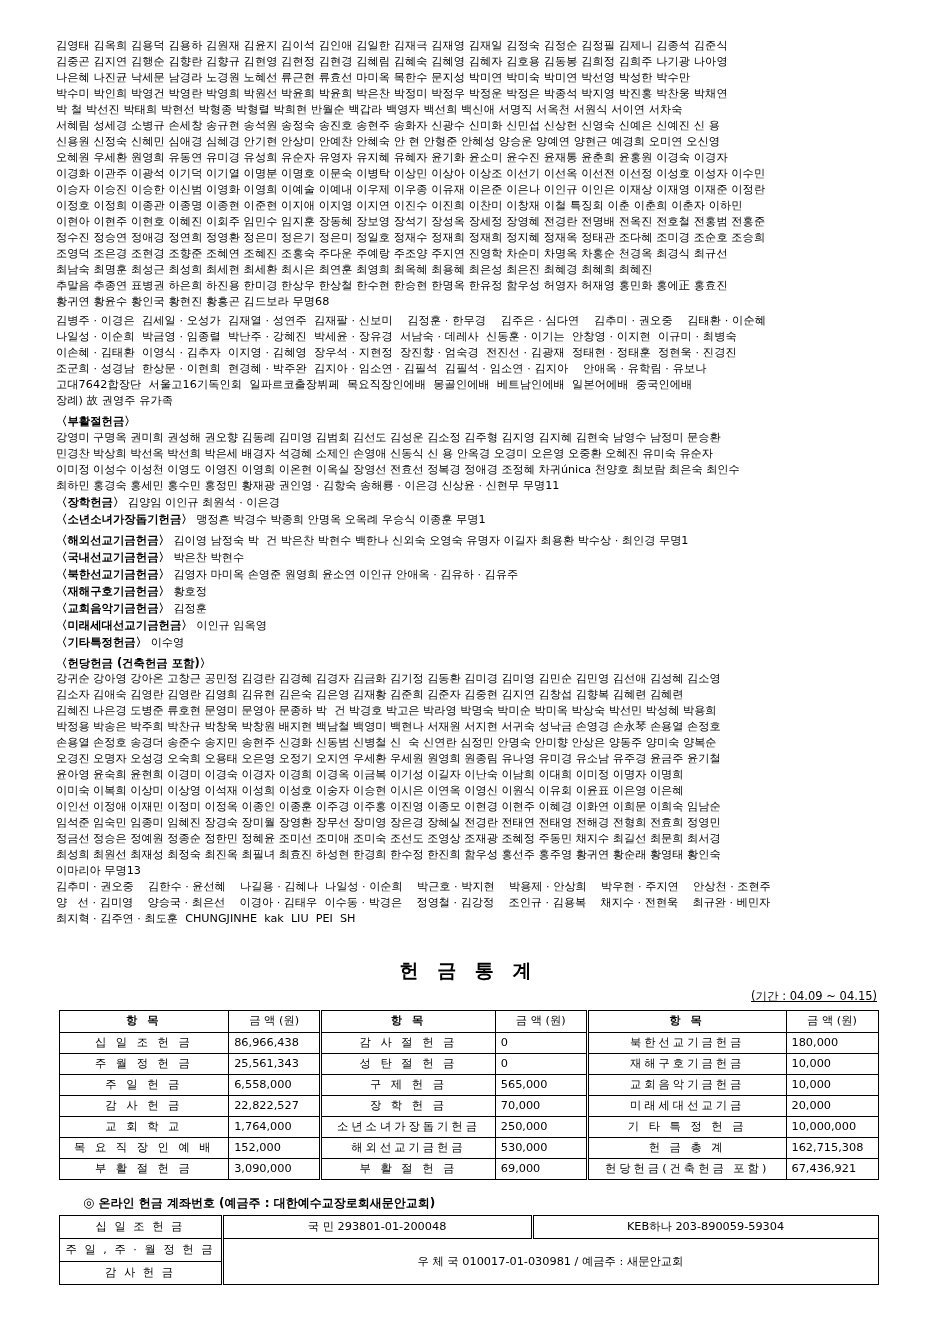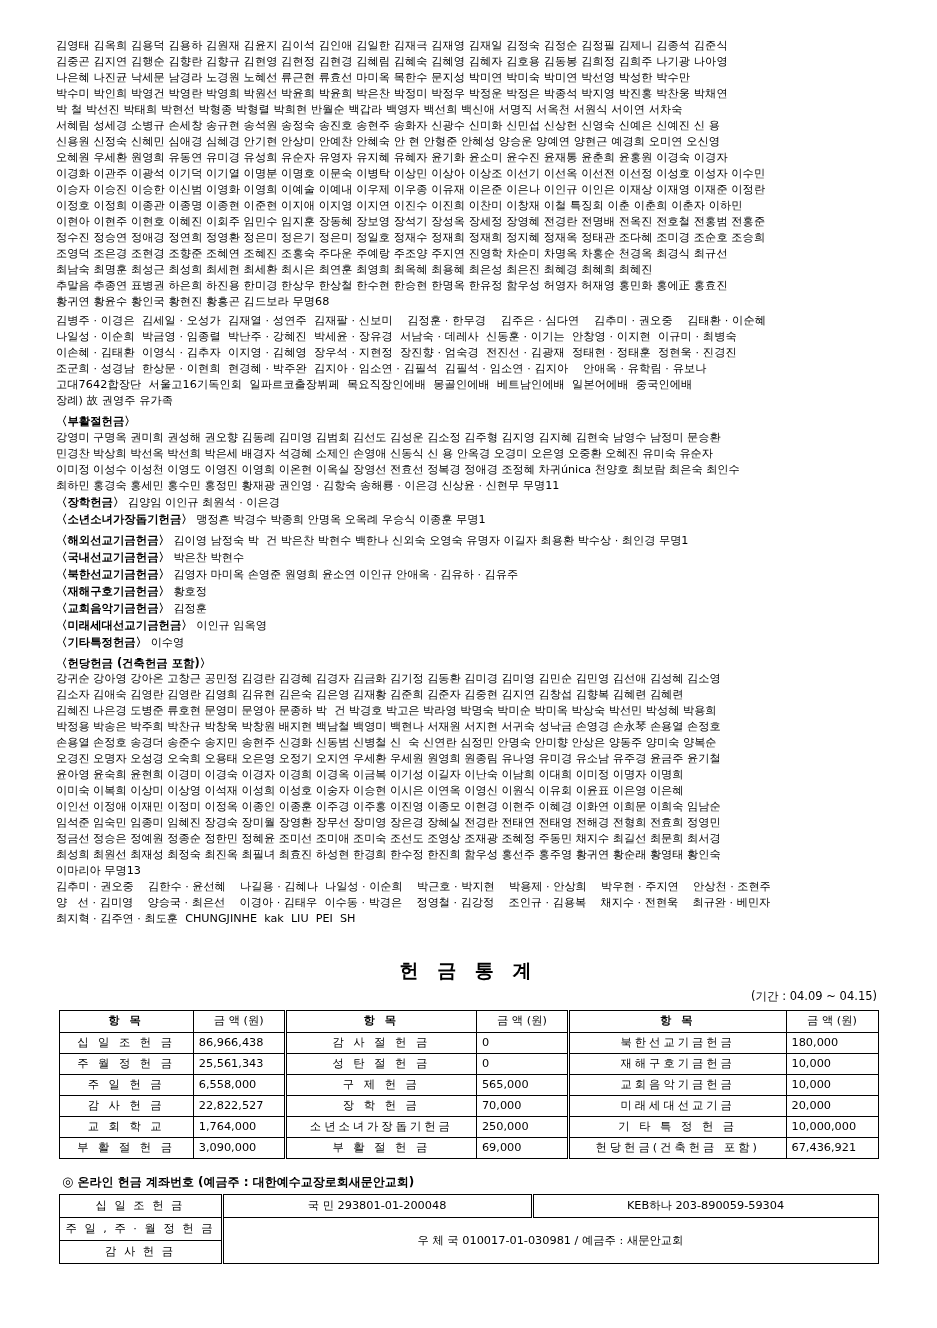--- a/index.html
+++ b/index.html
@@ -29,21 +29,21 @@
   .section-body { font-size: 11.2px; line-height:1.43; white-space: pre-wrap; }
   .tight { margin-top: 3px; }
 
   h1.title {
     text-align:center;
     font-size: 19px;
     font-weight: bold;
     letter-spacing: 6px;
     margin: 30px 0 4px 0;
   }
-  .period { text-align:right; font-size: 11.5px; margin: 2px 4px 6px 0; }
+  .period { text-align:right; font-size: 11.5px; margin: 2px 4px 6px 0; text-decoration: underline; }
 
   table.stats {
     border-collapse: collapse;
     margin: 0 auto;
     width: 820px;
     font-size: 11.3px;
   }
   table.stats td {
     border: 1px solid #000;
     padding: 2px 5px;
@@ -61,21 +61,21 @@
   table.stats td.hdr {
     text-align:center;
     letter-spacing: 3px;
     font-weight: bold;
   }
   table.stats td.hdr-amt { text-align:center; }
   table.stats td.dblleft { border-left: 3px double #000; }
   table.stats td.strong { letter-spacing:3px; }
 
   .acct-title {
-    margin: 14px 0 3px 6px;
+    margin: 14px 0 3px 27px;
     font-size: 12px;
     font-weight: bold;
   }
   .acct-title .circ { font-size: 13px; }
 
   table.acct {
     border-collapse: collapse;
     margin: 0 auto;
     width: 820px;
     font-size: 11.3px;
@@ -238,20 +238,28 @@
       </tr>
       <tr>
         <td class="lbl">교   회   학   교</td>
         <td class="amt">1,764,000</td>
         <td class="lbl dblleft">소년소녀가장돕기헌금</td>
         <td class="amt">250,000</td>
         <td class="lbl dblleft">기 타 특 정 헌 금</td>
         <td class="amt">10,000,000</td>
       </tr>
       <tr>
+        <td class="lbl">목 요 직 장 인 예 배</td>
+        <td class="amt">152,000</td>
+        <td class="lbl dblleft">해외선교기금헌금</td>
+        <td class="amt">530,000</td>
+        <td class="lbl dblleft strong">헌   금   총   계</td>
+        <td class="amt">162,715,308</td>
+      </tr>
+      <tr>
         <td class="lbl">부   활   절   헌   금</td>
         <td class="amt">3,090,000</td>
         <td class="lbl dblleft">부   활   절   헌   금</td>
         <td class="amt">69,000</td>
         <td class="lbl dblleft">헌당헌금(건축헌금 포함)</td>
         <td class="amt">67,436,921</td>
       </tr>
     </tbody>
   </table>
 

